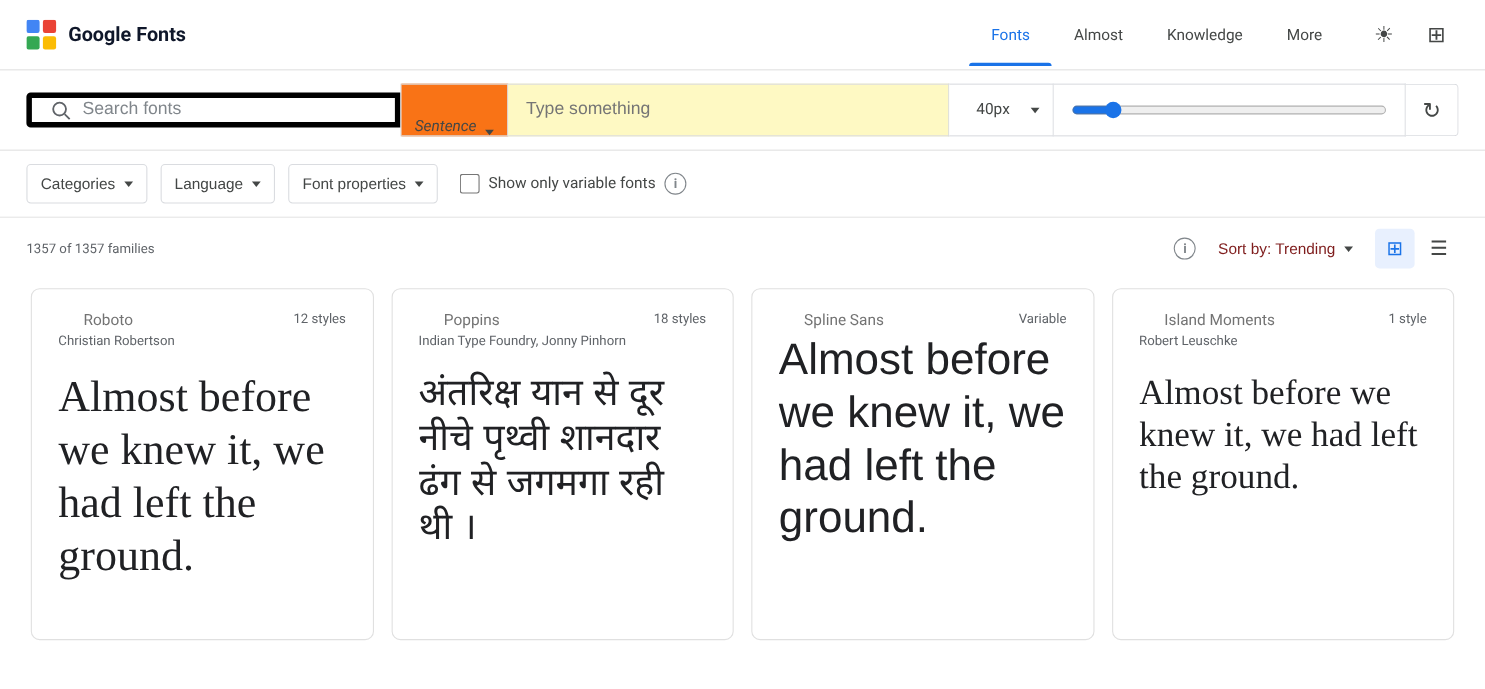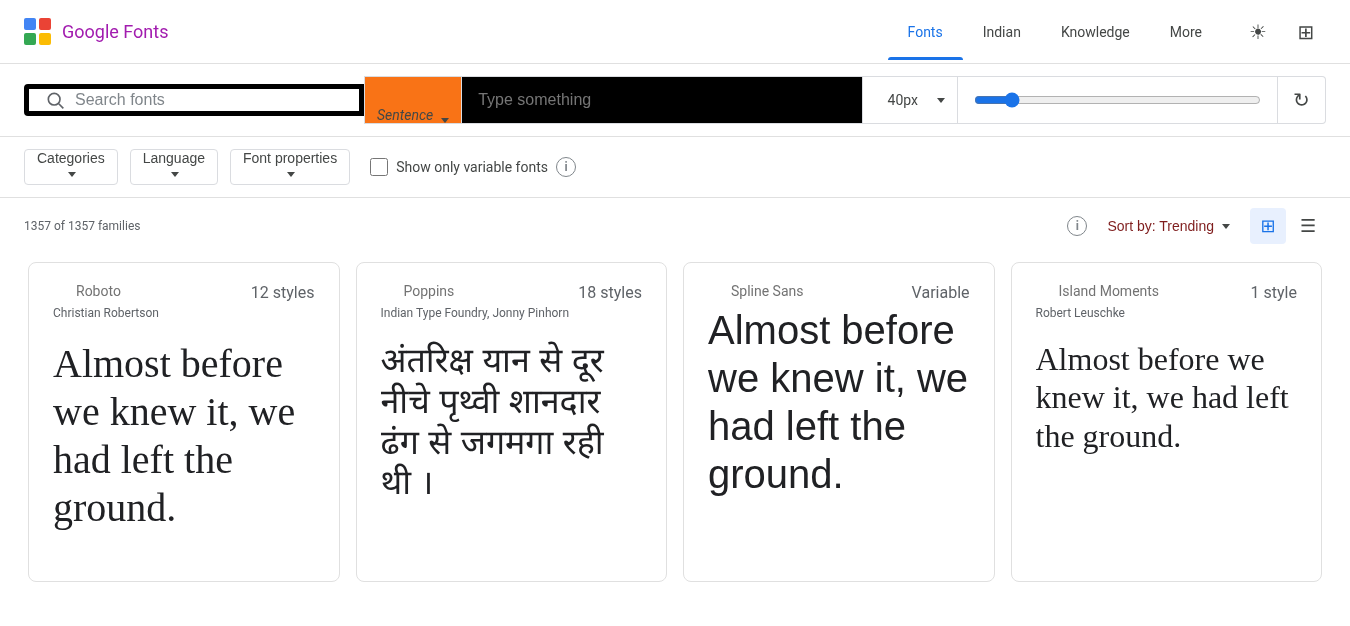--- a/index.html
+++ b/index.html
@@ -20,22 +20,22 @@
       gap: 10px;
       flex-shrink: 0;
     }
     .logo-icon {
       width: 28px;
       height: 28px;
       flex-shrink: 0;
     }
     .logo-text {
       font-size: 18px;
-      font-weight: 400;
-      color: #a21caf;
+      font-weight: 700;
+      color: #0f172a;
       white-space: nowrap;
     }
     .nav {
       display: flex;
       align-items: center;
       gap: 0;
       margin-left: auto;
     }
     .nav-item {
       padding: 20px 20px;
@@ -125,21 +125,21 @@
     }
     .sentence-selector span { font-size: 14px; color: #444746; }
     .type-something-box {
       flex: 1;
       border: 1px solid #dadce0;
       border-left: none;
       height: 48px;
       display: flex;
       align-items: center;
       padding: 0 16px;
-      background: #000000;
+      background: #fef9c3;
     }
     .type-something-box input {
       border: none;
       outline: none;
       font-size: 16px;
       color: #80868b;
       width: 100%;
       background: transparent;
     }
     .size-selector {
@@ -198,21 +198,20 @@
       align-items: center;
       gap: 6px;
       border: 1px solid #dadce0;
       border-radius: 4px;
       height: 36px;
       padding: 0 12px;
       cursor: pointer;
       background: #fff;
       font-size: 14px;
       color: #444746;
-      flex-direction: column;
     }
     .variable-check {
       display: flex;
       align-items: center;
       gap: 8px;
       margin-left: 8px;
     }
     .variable-check input[type=checkbox] {
       width: 18px;
       height: 18px;
@@ -303,21 +302,21 @@
       display: flex;
       flex-direction: column;
     }
     .font-card-header {
       display: flex;
       justify-content: space-between;
       align-items: flex-start;
       margin-bottom: 4px;
     }
     .font-name { font-size: 14px; font-weight: 400; color: #737373; margin-left: 23px; }
-    .font-styles { font-size: 16px; color: #5f6368; }
+    .font-styles { font-size: 12px; color: #5f6368; }
     .font-author { font-size: 12px; color: #5f6368; margin-bottom: 20px; }
     .font-preview {
       flex: 1;
       display: flex;
       align-items: flex-start;
       overflow: hidden;
     }
     .font-preview-text {
       font-size: 40px;
       line-height: 1.2;
@@ -361,21 +360,21 @@
       <rect x="0" y="0" width="12" height="12" rx="2" fill="#4285F4"></rect>
       <rect x="15" y="0" width="12" height="12" rx="2" fill="#EA4335"></rect>
       <rect x="0" y="15" width="12" height="12" rx="2" fill="#34A853"></rect>
       <rect x="15" y="15" width="12" height="12" rx="2" fill="#FBBC04"></rect>
     </svg>
     <span class="logo-text">Google Fonts</span>
   </div>
 
   <nav class="nav">
     <a class="nav-item active">Fonts</a>
-    <a class="nav-item">Indian</a>
+    <a class="nav-item">Almost</a>
     <a class="nav-item">Knowledge</a>
     <a class="nav-item">More</a>
   </nav>
 
   <div class="nav-icons">
     <button class="icon-btn" title="Toggle theme">
       <span>☀</span>
     </button>
     <button class="icon-btn" title="Grid view">
       <span>⊞</span>

